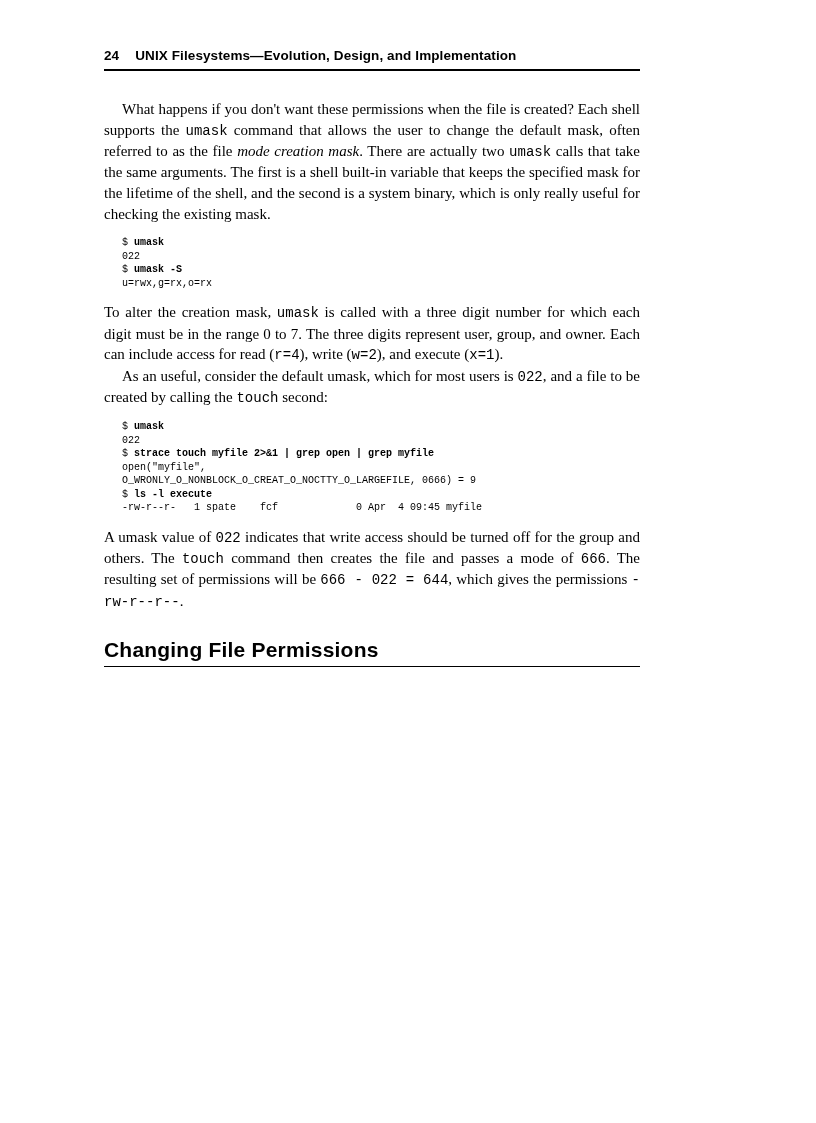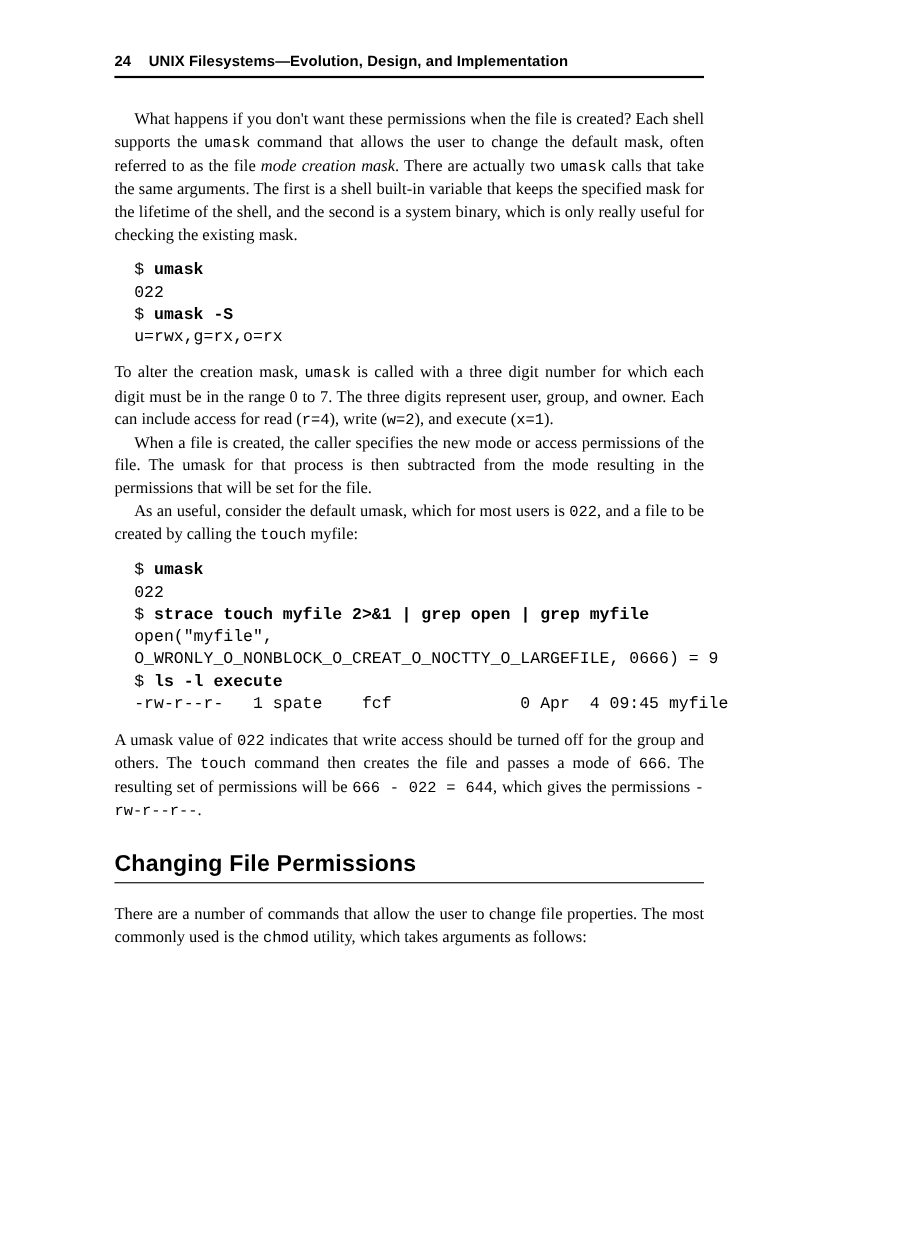--- a/index.html
+++ b/index.html
@@ -39,21 +39,21 @@
     text-indent: 18px;
   }
   p.body.first { text-indent: 18px; }
   p.body.noindent { text-indent: 0; }
   .mono, code {
     font-family: "Courier New", Courier, monospace;
     font-size: 14px;
   }
   pre.code {
     font-family: "Courier New", Courier, monospace;
-    font-size: 15px;
+    font-size: 10px;
     line-height: 1.35;
     margin: 12px 0 12px 18px;
     white-space: pre;
   }
   pre.code .b { font-weight: 700; }
   em.it { font-style: italic; margin-top: 21px; }
   h2.section {
     font-family: "Helvetica Neue", Helvetica, Arial, sans-serif;
     font-weight: 800;
     font-size: 21px;
@@ -84,41 +84,35 @@
 
   <pre class="code pre-wrap"><span>$ </span><span class="b">umask</span>
 <span>022</span>
 <span>$ </span><span class="b">umask -S</span>
 <span>u=rwx,g=rx,o=rx</span></pre>
 
   <p class="body noindent">
     <span>To alter the creation mask, </span><code class="mono">umask</code><span> is called with a three digit number for which each digit must be in the range 0 to 7. The three digits represent user, group, and owner. Each can include access for read (</span><code class="mono">r=4</code><span>), write (</span><code class="mono">w=2</code><span>), and execute (</span><code class="mono">x=1</code><span>).</span>
   </p>
 
-  <p class="body">
-    <span>When a file is created, the caller specifies the new mode or access permissions of the file. The umask for that process is then subtracted from the mode resulting in the permissions that will be set for the file.</span>
-  </p>
 
   <p class="body">
-    <span>As an useful, consider the default umask, which for most users is </span><code class="mono">022</code><span>, and a file to be created by calling the </span><code class="mono">touch</code><span> myfile:</span>
+    <span>As an useful, consider the default umask, which for most users is </span><code class="mono">022</code><span>, and a file to be created by calling the </span><code class="mono">touch</code><span> second:</span>
   </p>
 
   <pre class="code pre-wrap"><span>$ </span><span class="b">umask</span>
 <span>022</span>
 <span>$ </span><span class="b">strace touch myfile 2&gt;&amp;1 | grep open | grep myfile</span>
 <span>open("myfile",</span>
 <span>O_WRONLY_O_NONBLOCK_O_CREAT_O_NOCTTY_O_LARGEFILE, 0666) = 9</span>
 <span>$ </span><span class="b">ls -l execute</span>
 <span>-rw-r--r-   1 spate    fcf             0 Apr  4 09:45 myfile</span></pre>
 
   <p class="body noindent">
     <span>A umask value of </span><code class="mono">022</code><span> indicates that write access should be turned off for the group and others. The </span><code class="mono">touch</code><span> command then creates the file and passes a mode of </span><code class="mono">666</code><span>. The resulting set of permissions will be </span><code class="mono">666 - 022 = 644</code><span>, which gives the permissions </span><code class="mono">-rw-r--r--</code><span>.</span>
   </p>
 
   <h2 class="section">Changing File Permissions</h2>
   <hr class="sect-rule">
 
-  <p class="body noindent">
-    <span>There are a number of commands that allow the user to change file properties. The most commonly used is the </span><code class="mono">chmod</code><span> utility, which takes arguments as follows:</span>
-  </p>
 
 
 </div>
 
 </body></html>

